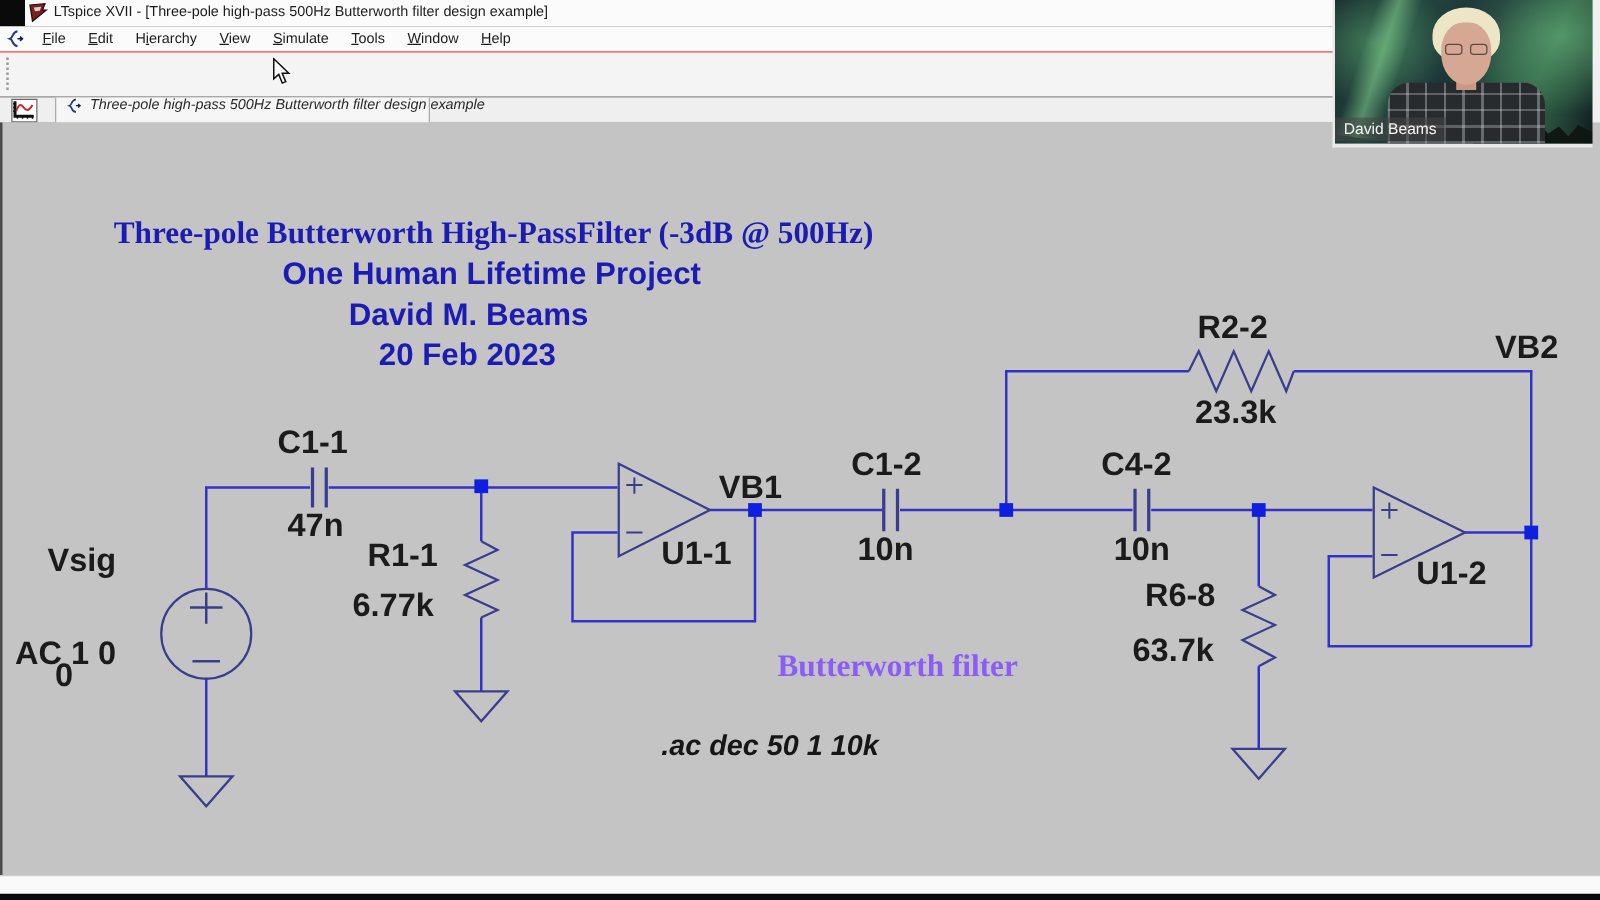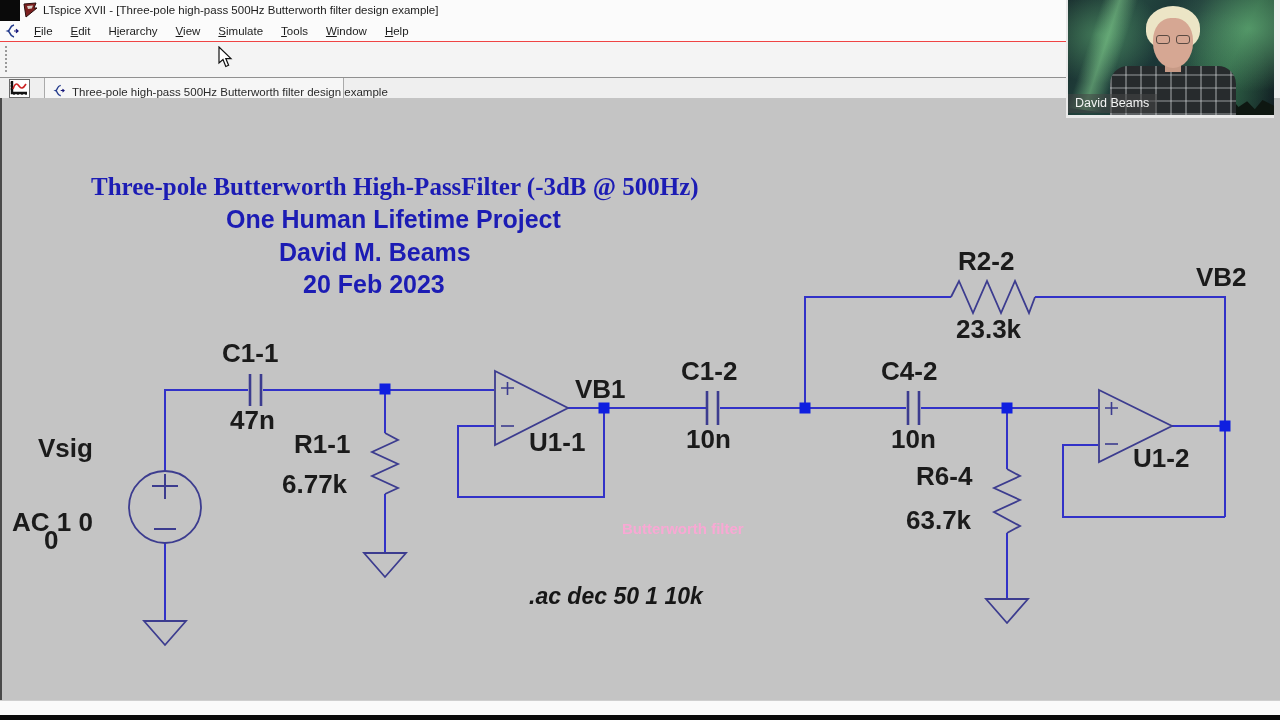--- a/index.html
+++ b/index.html
@@ -16,36 +16,36 @@
   .menu-item u{text-decoration:underline;}
   .toolbar{position:absolute;left:0;top:42px;width:1280px;height:35px;background:#f4f4f4;
     border-bottom:1px solid #909090;}
   .toolbar .grip{position:absolute;left:5px;top:4px;height:26px;width:0;
     border-left:2px dotted #9a9a9a;}
   .tabbar{position:absolute;left:0;top:78px;width:1280px;height:20px;background:#efefef;
     border-bottom:2px solid #8f8f8f;}
   .wave-icon{position:absolute;left:9px;top:1px;width:19px;height:17px;background:#fff;
     border:1px solid #6a6a6a;}
   .tab{position:absolute;left:44px;top:0;height:20px;width:298px;background:#f6f6f6;
-    border-left:1px solid #aaa;border-right:1px solid #aaa;display:flex;align-items:flex-end;}
+    border-left:1px solid #aaa;border-right:1px solid #aaa;display:flex;align-items:flex-start;font-style:italic;}
   .tab-glyph{width:12px;height:14px;margin-left:8px;margin-right:7px;flex:0 0 auto;}
   .tab-label{font-size:11.5px;color:#2a2a2a;white-space:nowrap;}
   .statusbar{position:absolute;left:0;top:700px;width:1280px;height:15px;background:#fafafa;
     border-top:1px solid #cfcfcf;}
   .bottom-strip{position:absolute;left:0;top:715px;width:1280px;height:5px;background:#0a0a0a;}
   .right-strip{position:absolute;left:1272px;top:0;width:8px;height:98px;background:#f0f0f0;}
   
   .canvas{position:absolute;left:0;top:98px;width:1280px;height:602px;background:#c4c4c4;
     border-left:2px solid #4a4a4a;box-sizing:border-box;}
   .sch-svg{position:absolute;inset:0;width:1280px;height:720px;pointer-events:none;}
   .sch-label{position:absolute;font-weight:bold;color:#1b1b1b;font-size:26px;line-height:1;
     white-space:nowrap;letter-spacing:0;}
   .sch-header{position:absolute;font-weight:bold;font-size:25px;line-height:1;white-space:nowrap;
     color:#1c1cb4;}
-  .sch-blue{color:#f9a8d4;font-size:15px;}
+  .sch-blue{color:#8b5cf6;font-size:25px;font-family:Liberation Serif, serif;}
   .sch-directive{color:#161616;font-size:23px;font-style:italic;}
   
   .webcam{position:absolute;left:1066px;top:0;width:206px;height:115px;overflow:hidden;
     border-left:2px solid #e9e9e9;border-bottom:3px solid #e9e9e9;box-sizing:content-box;
     background:
       radial-gradient(90px 70px at 15% 30%, rgba(110,200,130,.45), rgba(0,0,0,0) 70%),
       radial-gradient(120px 90px at 88% 25%, rgba(120,210,140,.55), rgba(0,0,0,0) 70%),
       radial-gradient(80px 110px at 70% 80%, rgba(70,150,100,.4), rgba(0,0,0,0) 75%),
       linear-gradient(115deg,#15272b 0%,#23453e 28%,#182f33 52%,#27503c 74%,#101c22 100%);}
   .aurora-streak{position:absolute;left:-10px;top:-8px;width:90px;height:120px;
@@ -212,21 +212,21 @@
   <div class="sch-label" style="left:282px;top:471px;">6.77k</div>
   <div class="sch-label" style="left:575px;top:376px;">VB1</div>
   <div class="sch-label" style="left:529px;top:429px;">U1-1</div>
   <div class="sch-label" style="left:681px;top:358px;">C1-2</div>
   <div class="sch-label" style="left:686px;top:426px;">10n</div>
   <div class="sch-label" style="left:958px;top:248px;">R2-2</div>
   <div class="sch-label" style="left:956px;top:316px;">23.3k</div>
   <div class="sch-label" style="left:1196px;top:264px;">VB2</div>
   <div class="sch-label" style="left:881px;top:358px;">C4-2</div>
   <div class="sch-label" style="left:891px;top:426px;">10n</div>
-  <div class="sch-label" style="left:916px;top:463px;">R6-4</div>
+  <div class="sch-label" style="left:916px;top:463px;">R6-8</div>
   <div class="sch-label" style="left:906px;top:507px;">63.7k</div>
   <div class="sch-label" style="left:1133px;top:445px;">U1-2</div>
 
   <div class="sch-label sch-blue" style="left:622px;top:521px;">Butterworth filter</div>
   <div class="sch-label sch-directive" style="left:529px;top:585px;">.ac dec 50 1 10k</div>
 
   <div class="statusbar"></div>
   <div class="bottom-strip"></div>
   <div class="right-strip"></div>
 

